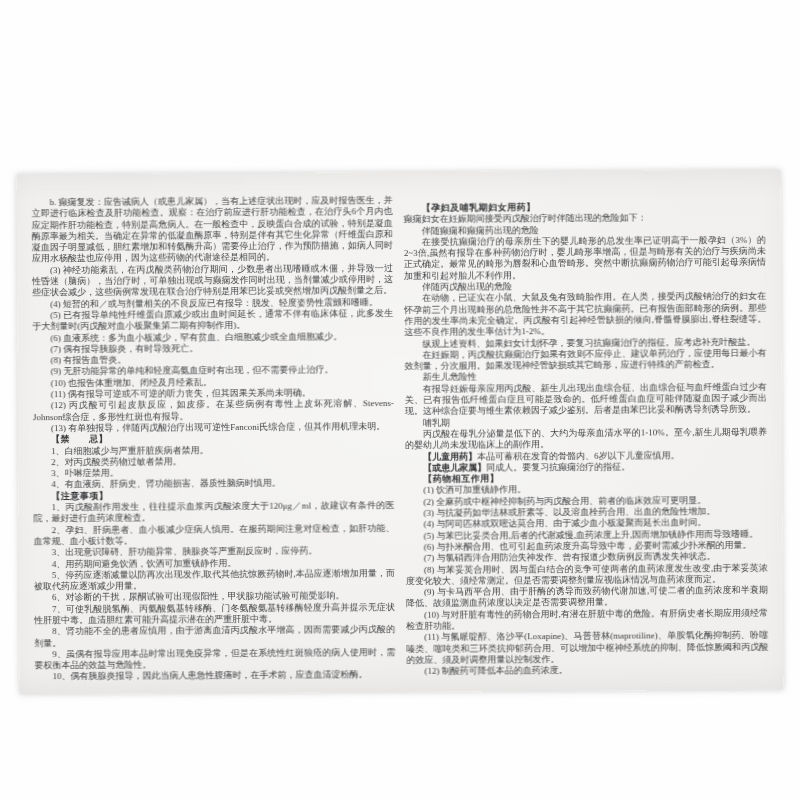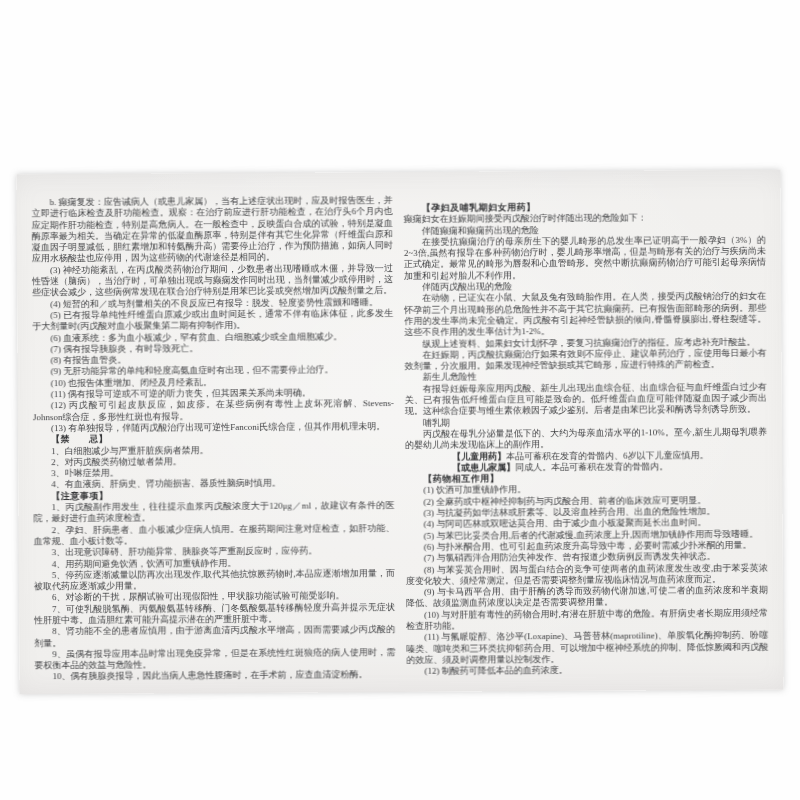--- a/index.html
+++ b/index.html
@@ -59,21 +59,20 @@
   .col p.header {
     font-weight: 700;
     font-family: "Liberation Sans", "DejaVu Sans", sans-serif;
     color: #343537;
     letter-spacing: 0.5px;
   }
   .col b.inline-head {
     font-weight: 700;
     font-family: "Liberation Sans", "DejaVu Sans", sans-serif;
     color: #343537;
-    margin-left: 29px;
   }
 </style>
 </head>
 <body>
 
 <div class="photo-stage">
   <div class="paper">
     <div class="col col-left">
         <p class="para">b. 癫痫复发：应告诫病人（或患儿家属），当有上述症状出现时，应及时报告医生，并立即进行临床检查及肝功能检查。观察：在治疗前应进行肝功能检查，在治疗头6个月内也应定期作肝功能检查，特别是高危病人。在一般检查中，反映蛋白合成的试验，特别是凝血酶原率最为相关。当确定在异常的低凝血酶原率，特别是伴有其它生化异常（纤维蛋白原和凝血因子明显减低，胆红素增加和转氨酶升高）需要停止治疗，作为预防措施，如病人同时应用水杨酸盐也应停用，因为这些药物的代谢途径是相同的。</p>
         <p class="para">(3) 神经功能紊乱，在丙戊酸类药物治疗期间，少数患者出现嗜睡或木僵，并导致一过性昏迷（脑病），当治疗时，可单独出现或与癫痫发作同时出现，当剂量减少或停用时，这些症状会减少，这些病例常发现在联合治疗特别是用苯巴比妥或突然增加丙戊酸剂量之后。</p>
@@ -111,21 +110,21 @@
         <p class="para">在接受抗癫痫治疗的母亲所生下的婴儿畸形的总发生率已证明高于一般孕妇（3%）的2~3倍,虽然有报导在多种药物治疗时，婴儿畸形率增高，但是与畸形有关的治疗与疾病尚未正式确定。最常见的畸形为唇裂和心血管畸形。突然中断抗癫痫药物治疗可能引起母亲病情加重和引起对胎儿不利作用。</p>
         <p class="para">伴随丙戊酸出现的危险</p>
         <p class="para">在动物，已证实在小鼠、大鼠及兔有致畸胎作用。在人类，接受丙戊酸钠治疗的妇女在怀孕前三个月出现畸形的总危险性并不高于其它抗癫痫药。已有报告面部畸形的病例。那些作用的发生率尚未完全确定。丙戊酸有引起神经管缺损的倾向,脊髓脊膜膨出,脊柱裂缝等。这些不良作用的发生率估计为1-2%。</p>
         <p class="para">纵观上述资料、如果妇女计划怀孕，要复习抗癫痫治疗的指征。应考虑补充叶酸盐。</p>
         <p class="para">在妊娠期，丙戊酸抗癫痫治疗如果有效则不应停止、建议单药治疗，应使用每日最小有效剂量，分次服用。如果发现神经管缺损或其它畸形，应进行特殊的产前检查。</p>
         <p class="para">新生儿危险性</p>
         <p class="para">有报导妊娠母亲应用丙戊酸、新生儿出现出血综合征、出血综合征与血纤维蛋白过少有关、已有报告低纤维蛋白症且可能是致命的。低纤维蛋白血症可能伴随凝血因子减少而出现。这种综合症要与维生素依赖因子减少鉴别。后者是由苯巴比妥和酶诱导剂诱导所致。</p>
         <p class="para">哺乳期</p>
         <p class="para">丙戊酸在母乳分泌量是低下的、大约为母亲血清水平的1-10%。至今,新生儿期母乳喂养的婴幼儿尚未发现临床上的副作用。</p>
         <p class="labeled"><b class="inline-head">【儿童用药】</b><span>本品可蓄积在发育的骨骼内、6岁以下儿童应慎用。</span></p>
-        <p class="labeled"><b class="inline-head">【或患儿家属】</b><span>同成人。本品可蓄积在发育的骨骼内。</span></p>
+        <p class="labeled"><b class="inline-head">【或患儿家属】</b><span>同成人。要复习抗癫痫治疗的指征。</span></p>
         <p class="header">【药物相互作用】</p>
         <p class="para">(1) 饮酒可加重镇静作用。</p>
         <p class="para">(2) 全麻药或中枢神经抑制药与丙戊酸合用、前者的临床效应可更明显。</p>
         <p class="para">(3) 与抗凝药如华法林或肝素等、以及溶血栓药合用、出血的危险性增加。</p>
         <p class="para">(4) 与阿司匹林或双嘧达莫合用、由于减少血小板凝聚而延长出血时间。</p>
         <p class="para">(5) 与苯巴比妥类合用,后者的代谢减慢,血药浓度上升,因而增加镇静作用而导致嗜睡。</p>
         <p class="para">(6) 与扑米酮合用、也可引起血药浓度升高导致中毒，必要时需减少扑米酮的用量。</p>
         <p class="para">(7) 与氯硝西泮合用防治失神发作、曾有报道少数病例反而诱发失神状态。</p>
         <p class="para">(8) 与苯妥英合用时、因与蛋白结合的竞争可使两者的血药浓度发生改变,由于苯妥英浓度变化较大、须经常测定。但是否需要调整剂量应视临床情况与血药浓度而定。</p>
         <p class="para">(9) 与卡马西平合用、由于肝酶的诱导而致药物代谢加速,可使二者的血药浓度和半衰期降低、故须监测血药浓度以决定是否需要调整用量。</p>

